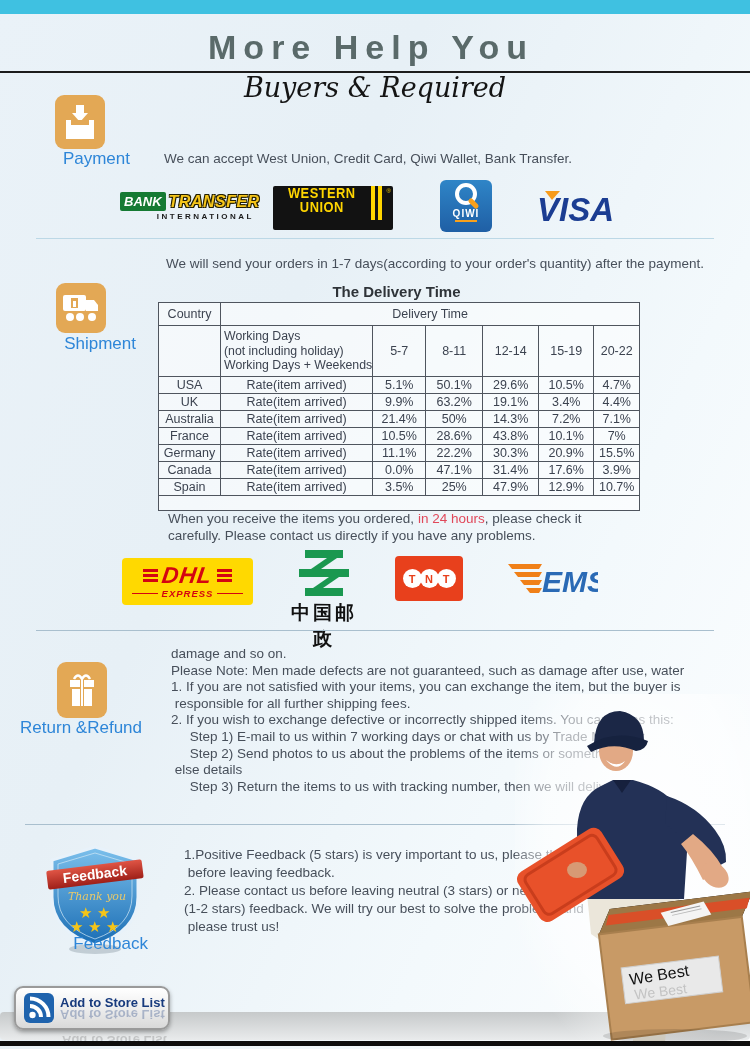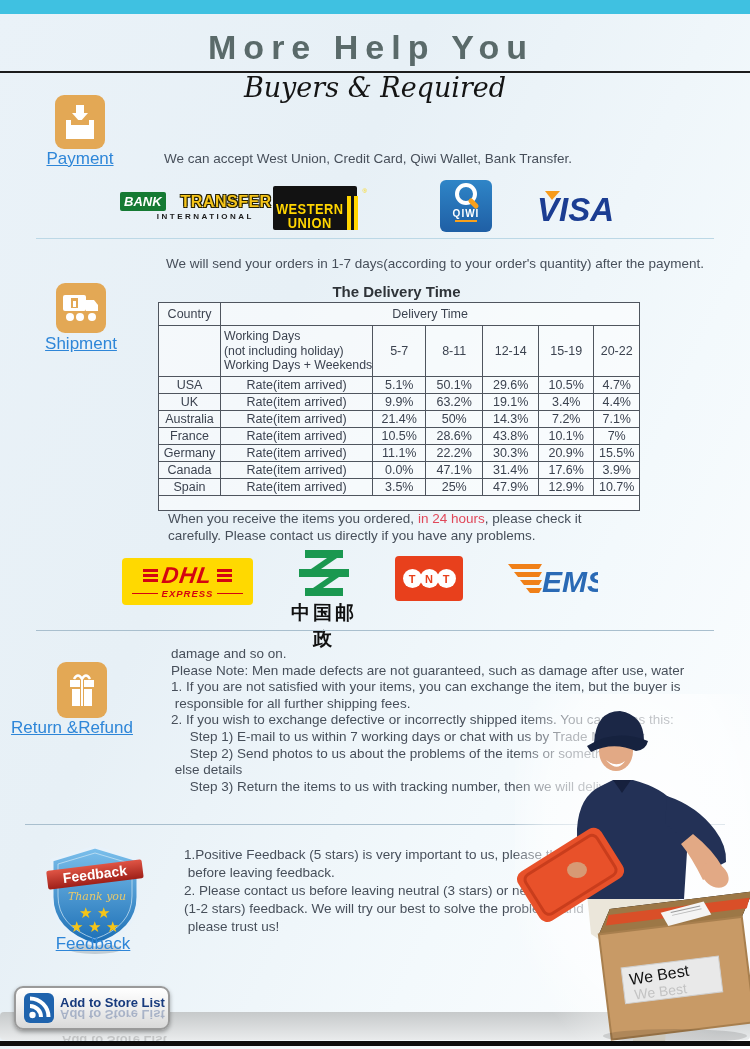--- a/index.html
+++ b/index.html
@@ -11,21 +11,21 @@
   .topbar{left:0;top:0;width:750px;height:14px;background:#3fc1e1;}
   
   .title{left:0;top:28px;width:742px;text-align:center;font-size:34px;font-weight:bold;
          letter-spacing:7px;color:#5a6a6a;}
   .hline{left:0;top:71px;width:750px;height:2px;background:#1c1c1c;}
   .subtitle{left:0;top:72px;width:750px;text-align:center;font-size:27px;
             font-family:"DejaVu Serif",serif;font-style:italic;color:#141414;}
   
   .oicon{width:50px;height:54px;background:#e3a855;border-radius:9px;display:flex;
          align-items:center;justify-content:center;}
-  .seclabel{font-size:17px;color:#2e86d8;text-align:center;text-decoration:underline;}
+  .seclabel{font-size:17px;color:#2e86d8;text-align:right;}
   
   .para{font-size:13.5px;color:#474f5a;}
   .pline{white-space:pre;line-height:16.6px;}
   .red{color:#e0485a;}
   
   .div1{left:36px;top:238px;width:678px;height:1px;background:#bcd8e6;}
   .div2{left:36px;top:630px;width:678px;height:1px;background:#a9bfce;}
   .div3{left:25px;top:824px;width:700px;height:1px;background:#a9bfce;z-index:1;}
   
   .tbl-title{left:158px;top:283px;width:477px;text-align:center;font-size:15px;
@@ -36,26 +36,26 @@
   table.dlv tr.r2 td{height:50px;}
   table.dlv tr.rd td{height:16px;}
   table.dlv tr.rf td{height:14px;border-top:1px solid #4f555e;}
   td.wd{text-align:left !important;padding-left:3px !important;}
   td.wd div{line-height:14.5px;font-size:12.3px;white-space:nowrap;}
   
   .bt{left:120px;top:192px;width:134px;}
   .bt-row{display:flex;align-items:center;}
   .bt-bank{background:#157a33;color:#fff;font-weight:bold;font-style:italic;font-size:13px;
            padding:2px 4px;border-radius:2px;}
-  .bt-tr{color:#f5c51a;font-weight:900;font-size:16px;letter-spacing:.5px;
+  .bt-tr{color:#f5c51a;font-weight:900;font-style:italic;font-size:16px;letter-spacing:.5px;
          text-shadow:-1px -1px 0 #241f00,1px -1px 0 #241f00,-1px 1px 0 #241f00,1px 1px 0 #241f00;
-         margin-left:15px;}
+         margin-left:3px;}
   .bt-int{font-size:8px;font-weight:bold;letter-spacing:2.5px;color:#1a1a1a;text-align:right;margin-top:1px;}
-  .wu{left:273px;top:186px;width:84px;height:44px;background:#121212;border-radius:2px;
-      display:flex;align-items:flex-end;}
+  .wu{left:273px;top:186px;width:120px;height:44px;background:#121212;border-radius:2px;
+      display:flex;align-items:flex-start;}
   .wu-txt{flex:1;text-align:center;color:#ffd500;font-weight:900;font-size:14px;line-height:14px;
           transform:scaleX(.92);letter-spacing:.5px;}
   .wu-bars{display:flex;gap:3px;margin-right:5px;}
   .wu-bar{width:4px;height:34px;background:#ffd500;}
   .wu-r{color:#ffd500;font-size:6px;align-self:flex-start;margin:2px 2px 0 0;}
   .qiwi{left:440px;top:180px;width:52px;height:52px;border-radius:6px;
         background:linear-gradient(#2f85c7,#1f5fa5);display:flex;flex-direction:column;
         align-items:center;}
   .qiwi-name{color:#fff;font-weight:bold;font-size:10px;letter-spacing:1px;margin-top:-2px;}
   .qiwi-sub{width:22px;height:2px;background:#f8a01c;margin-top:1px;}

